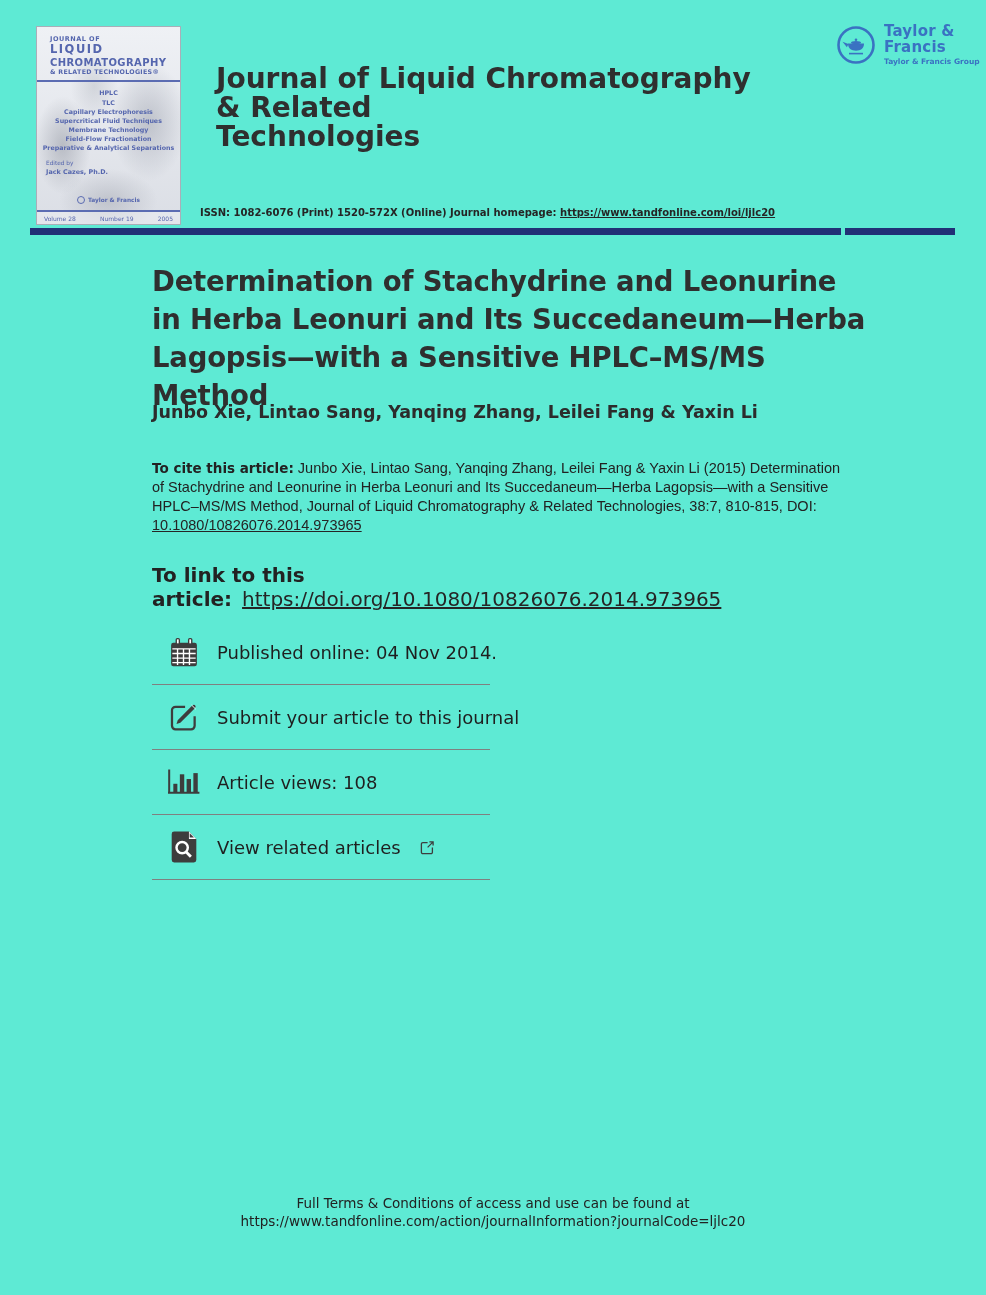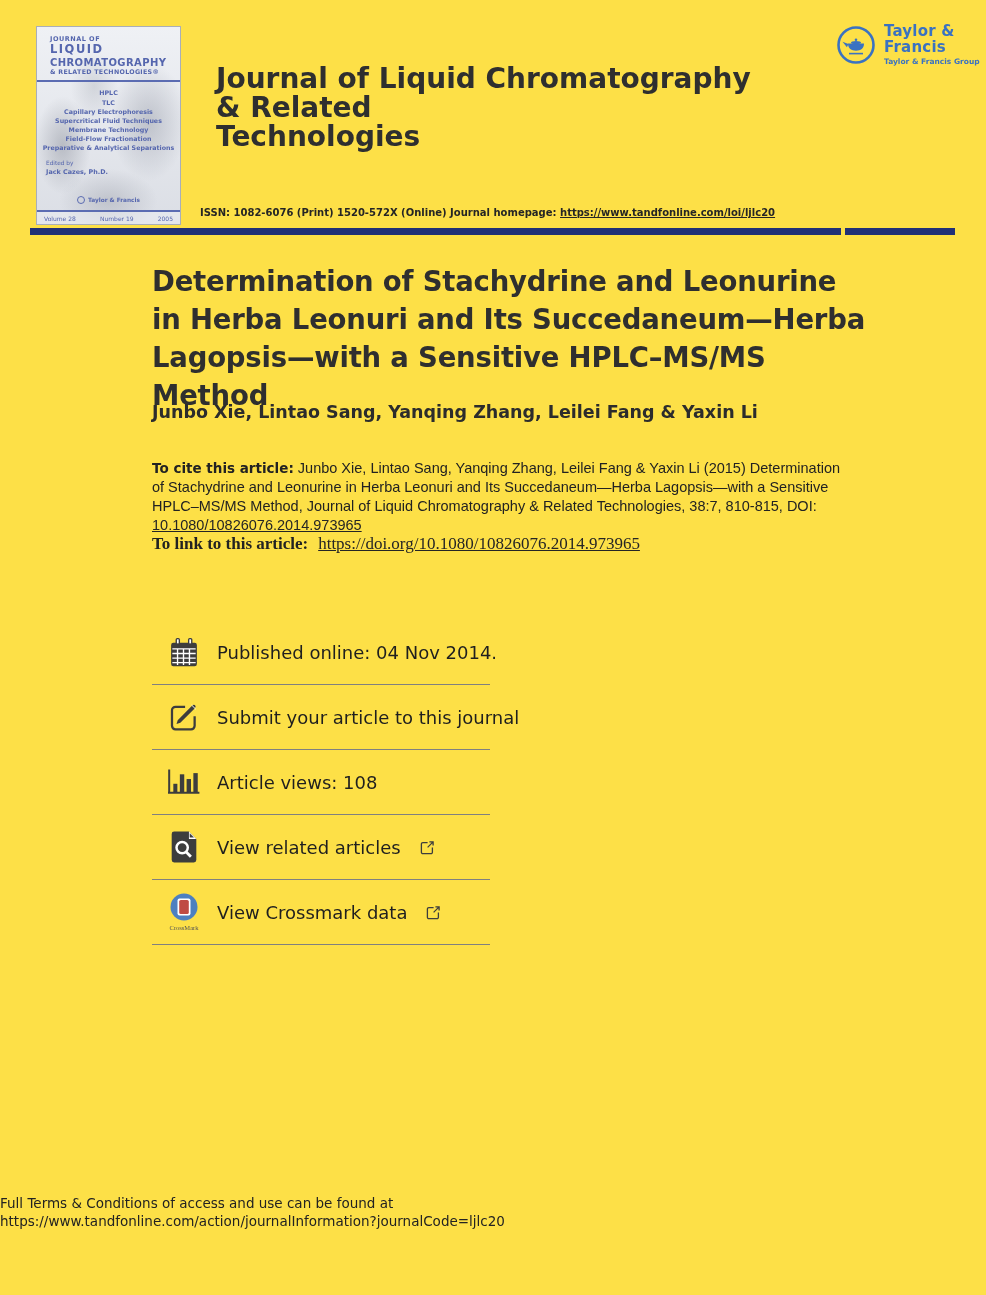--- a/index.html
+++ b/index.html
@@ -1,18 +1,18 @@
 <!DOCTYPE html>
 <html><head>
 <meta charset="utf-8">
 <style>
   * { margin: 0; padding: 0; box-sizing: border-box; }
   html, body { background: #ffffff; }
   body { font-family: "DejaVu Sans", sans-serif; color: #333; }
-  .page { position: relative; width: 986px; height: 1295px; background: #fde047; overflow: hidden; }
+  .page { position: relative; width: 986px; height: 1295px; background: #5eead4; overflow: hidden; }
 
   
   .cover {
     position: absolute; left: 36px; top: 26px; width: 145px; height: 199px;
     border: 1px solid #a9aeb8;
     background:
       radial-gradient(40px 70px at 18% 60%, rgba(115,120,132,.38), transparent 70%),
       radial-gradient(55px 85px at 78% 48%, rgba(108,114,130,.32), transparent 70%),
       radial-gradient(70px 45px at 50% 88%, rgba(125,130,142,.30), transparent 70%),
       radial-gradient(34px 50px at 40% 30%, rgba(140,145,155,.25), transparent 70%),
@@ -65,41 +65,41 @@
     position: absolute; left: 152px; top: 402px; width: 700px;
     font-size: 17.5px; font-weight: bold; color: #2c2c2c;
   }
   .cite-block {
     position: absolute; left: 152px; top: 459px; width: 700px;
     font-family: "Liberation Sans", sans-serif;
     font-size: 14.5px; color: #222; line-height: 19px;
   }
   .cite-block b { font-family: "DejaVu Sans", sans-serif; font-size: 13.5px; }
   .link-line {
-    position: absolute; left: 152px; top: 534px; width: 700px;
-    font-size: 17px; color: #222; font-family: Liberation Serif, serif;
+    position: absolute; left: 152px; top: 563px; width: 700px;
+    font-size: 20px; color: #222;
   }
   .link-line b { margin-right: 10px; }
 
   
   .actions { position: absolute; left: 152px; top: 620px; width: 338px; }
   .action-row {
     height: 65px; border-bottom: 1px solid #808080;
     display: flex; align-items: center; gap: 12px; padding-left: 11px;
     cursor: pointer;
   }
   .icon-cell { width: 42px; display: flex; flex-direction: column; align-items: center; justify-content: center; flex: 0 0 auto; }
   .action-label { font-size: 18px; color: #1f1f1f; white-space: nowrap; }
   .ext { margin-left: 7px; position: relative; top: 1px; }
   .cm-caption { font-size: 6.5px; color: #555; margin-top: 1px; font-family: "Liberation Serif", serif; }
 
   
   .footer {
     position: absolute; left: 0; top: 1194px; width: 986px;
-    text-align: left; font-size: 13.5px; color: #222; line-height: 18px;
+    text-align: center; font-size: 13.5px; color: #222; line-height: 18px;
   }
 </style>
 </head>
 <body>
 
 <div class="page">
 
   <div class="cover">
     <div class="cover-masthead">
       <div class="cover-journal-of">JOURNAL OF</div>
@@ -222,35 +222,20 @@
           <path d="M13.8 17 l3.8 3.9" stroke="#fff" stroke-width="2.3"></path>
         </svg>
       </span>
       <span class="action-label">View related articles</span>
       <svg class="ext" width="14" height="14" viewBox="0 0 14 14" fill="none" stroke="#3d3d3d" stroke-width="1.3">
         <path d="M12.4 6.4 v4.8 a1.4 1.4 0 0 1 -1.4 1.4 h-8.2 a1.4 1.4 0 0 1 -1.4 -1.4 v-8.2 a1.4 1.4 0 0 1 1.4 -1.4 h4.8"></path>
         <path d="M7.6 6.4 L12.6 1.4 M9.4 0.9 h3.7 v3.7"></path>
       </svg>
     </div>
 
-    <div class="action-row">
-      <span class="icon-cell">
-        <svg width="30" height="30" viewBox="0 0 30 30">
-          <circle cx="15" cy="14" r="13.5" fill="#4d80c0"></circle>
-          <rect x="8.5" y="5.5" width="13" height="17" rx="2" fill="#ffffff"></rect>
-          <rect x="10.2" y="7" width="9.6" height="14" rx="1.6" fill="#bf4b44"></rect>
-        </svg>
-        <span class="cm-caption">CrossMark</span>
-      </span>
-      <span class="action-label">View Crossmark data</span>
-      <svg class="ext" width="14" height="14" viewBox="0 0 14 14" fill="none" stroke="#3d3d3d" stroke-width="1.3">
-        <path d="M12.4 6.4 v4.8 a1.4 1.4 0 0 1 -1.4 1.4 h-8.2 a1.4 1.4 0 0 1 -1.4 -1.4 v-8.2 a1.4 1.4 0 0 1 1.4 -1.4 h4.8"></path>
-        <path d="M7.6 6.4 L12.6 1.4 M9.4 0.9 h3.7 v3.7"></path>
-      </svg>
-    </div>
 
 
   </div>
 
   <div class="footer">
     <div>Full Terms &amp; Conditions of access and use can be found at</div>
     <div>https://www.tandfonline.com/action/journalInformation?journalCode=ljlc20</div>
   </div>
 
 </div>

